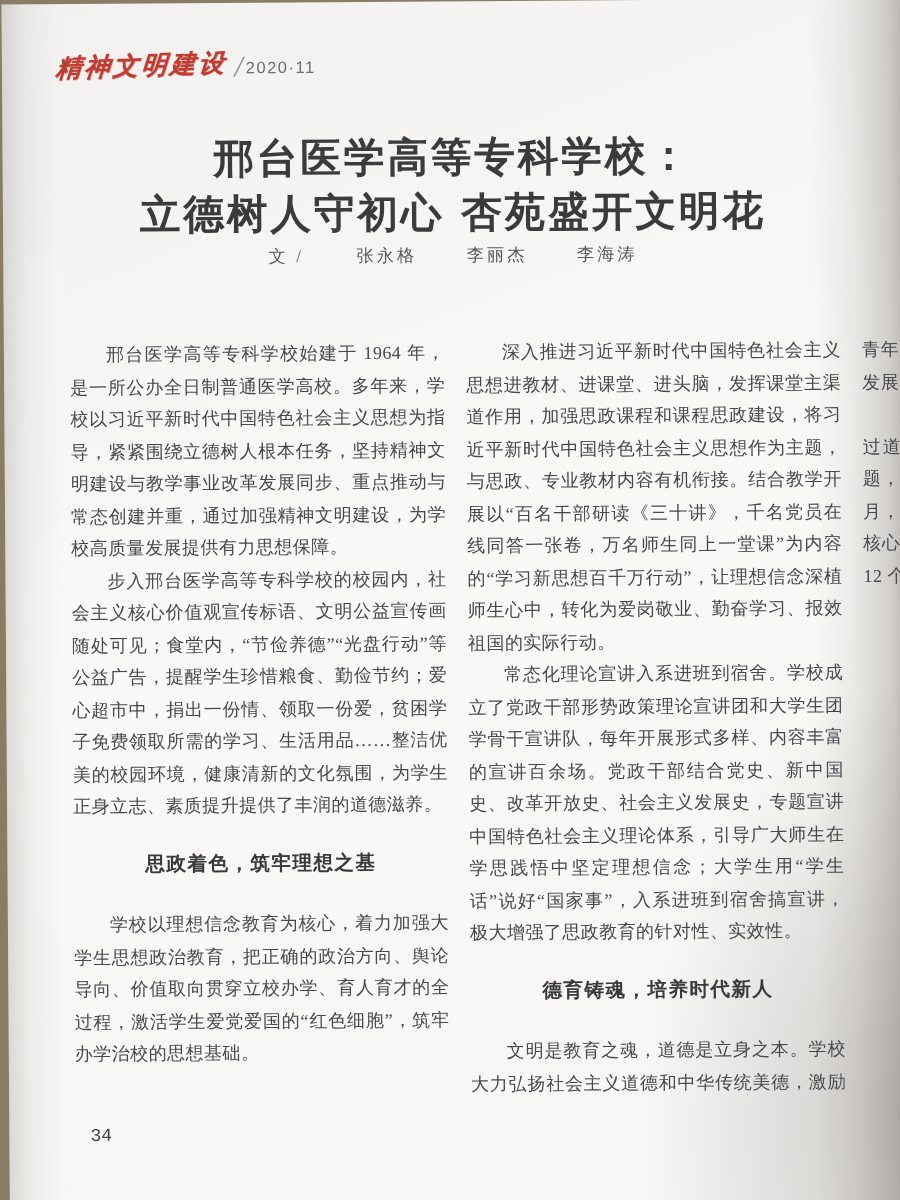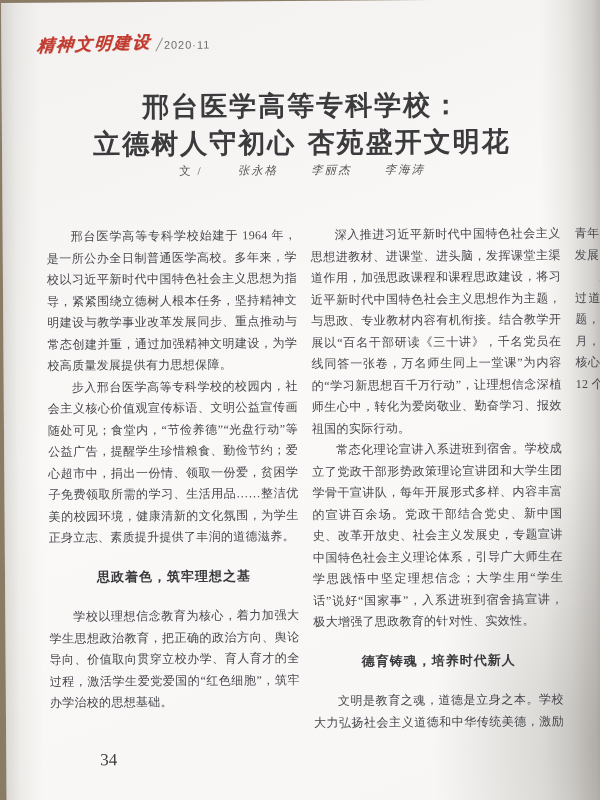--- a/index.html
+++ b/index.html
@@ -67,21 +67,21 @@
   .byline {
     position: absolute;
     left: 0; top: 162px;
     width: 600px;
     text-align: center;
     font-size: 11.5px;
     color: #58585a;
     font-family: "Liberation Serif", serif;
     letter-spacing: 2px;
   }
-  .byline .author { margin-left: 33px; font-style: italic; }
+  .byline .author { margin-left: 33px; }
   .byline .byline-prefix { margin-right: 2px; }
   
   .article {
     position: absolute;
     left: 44px; top: 224px;
     width: 514px; height: 516px;
     column-count: 2;
     column-gap: 14px;
     column-fill: auto;
     font-size: 12px;
@@ -101,24 +101,23 @@
     color: #3a3a3e;
     font-family: "DejaVu Sans", sans-serif;
     font-weight: bold;
     letter-spacing: 1px;
     break-inside: avoid;
   }
   
   .page-number {
     position: absolute;
     left: 54px; top: 748px;
-    font-size: 17px;
+    font-size: 12px;
     color: #3f3f41;
-    font-family: Liberation Serif, serif;
-    margin-left: 40px;
+    font-family: Liberation Mono, monospace;
   }
 </style>
 </head>
 <body>
 
 <div class="page">
 
   <div class="masthead">
     <span class="masthead-logo">精神文明建设</span><span class="masthead-slash">/</span><span class="masthead-issue">2020·11</span>
   </div>

